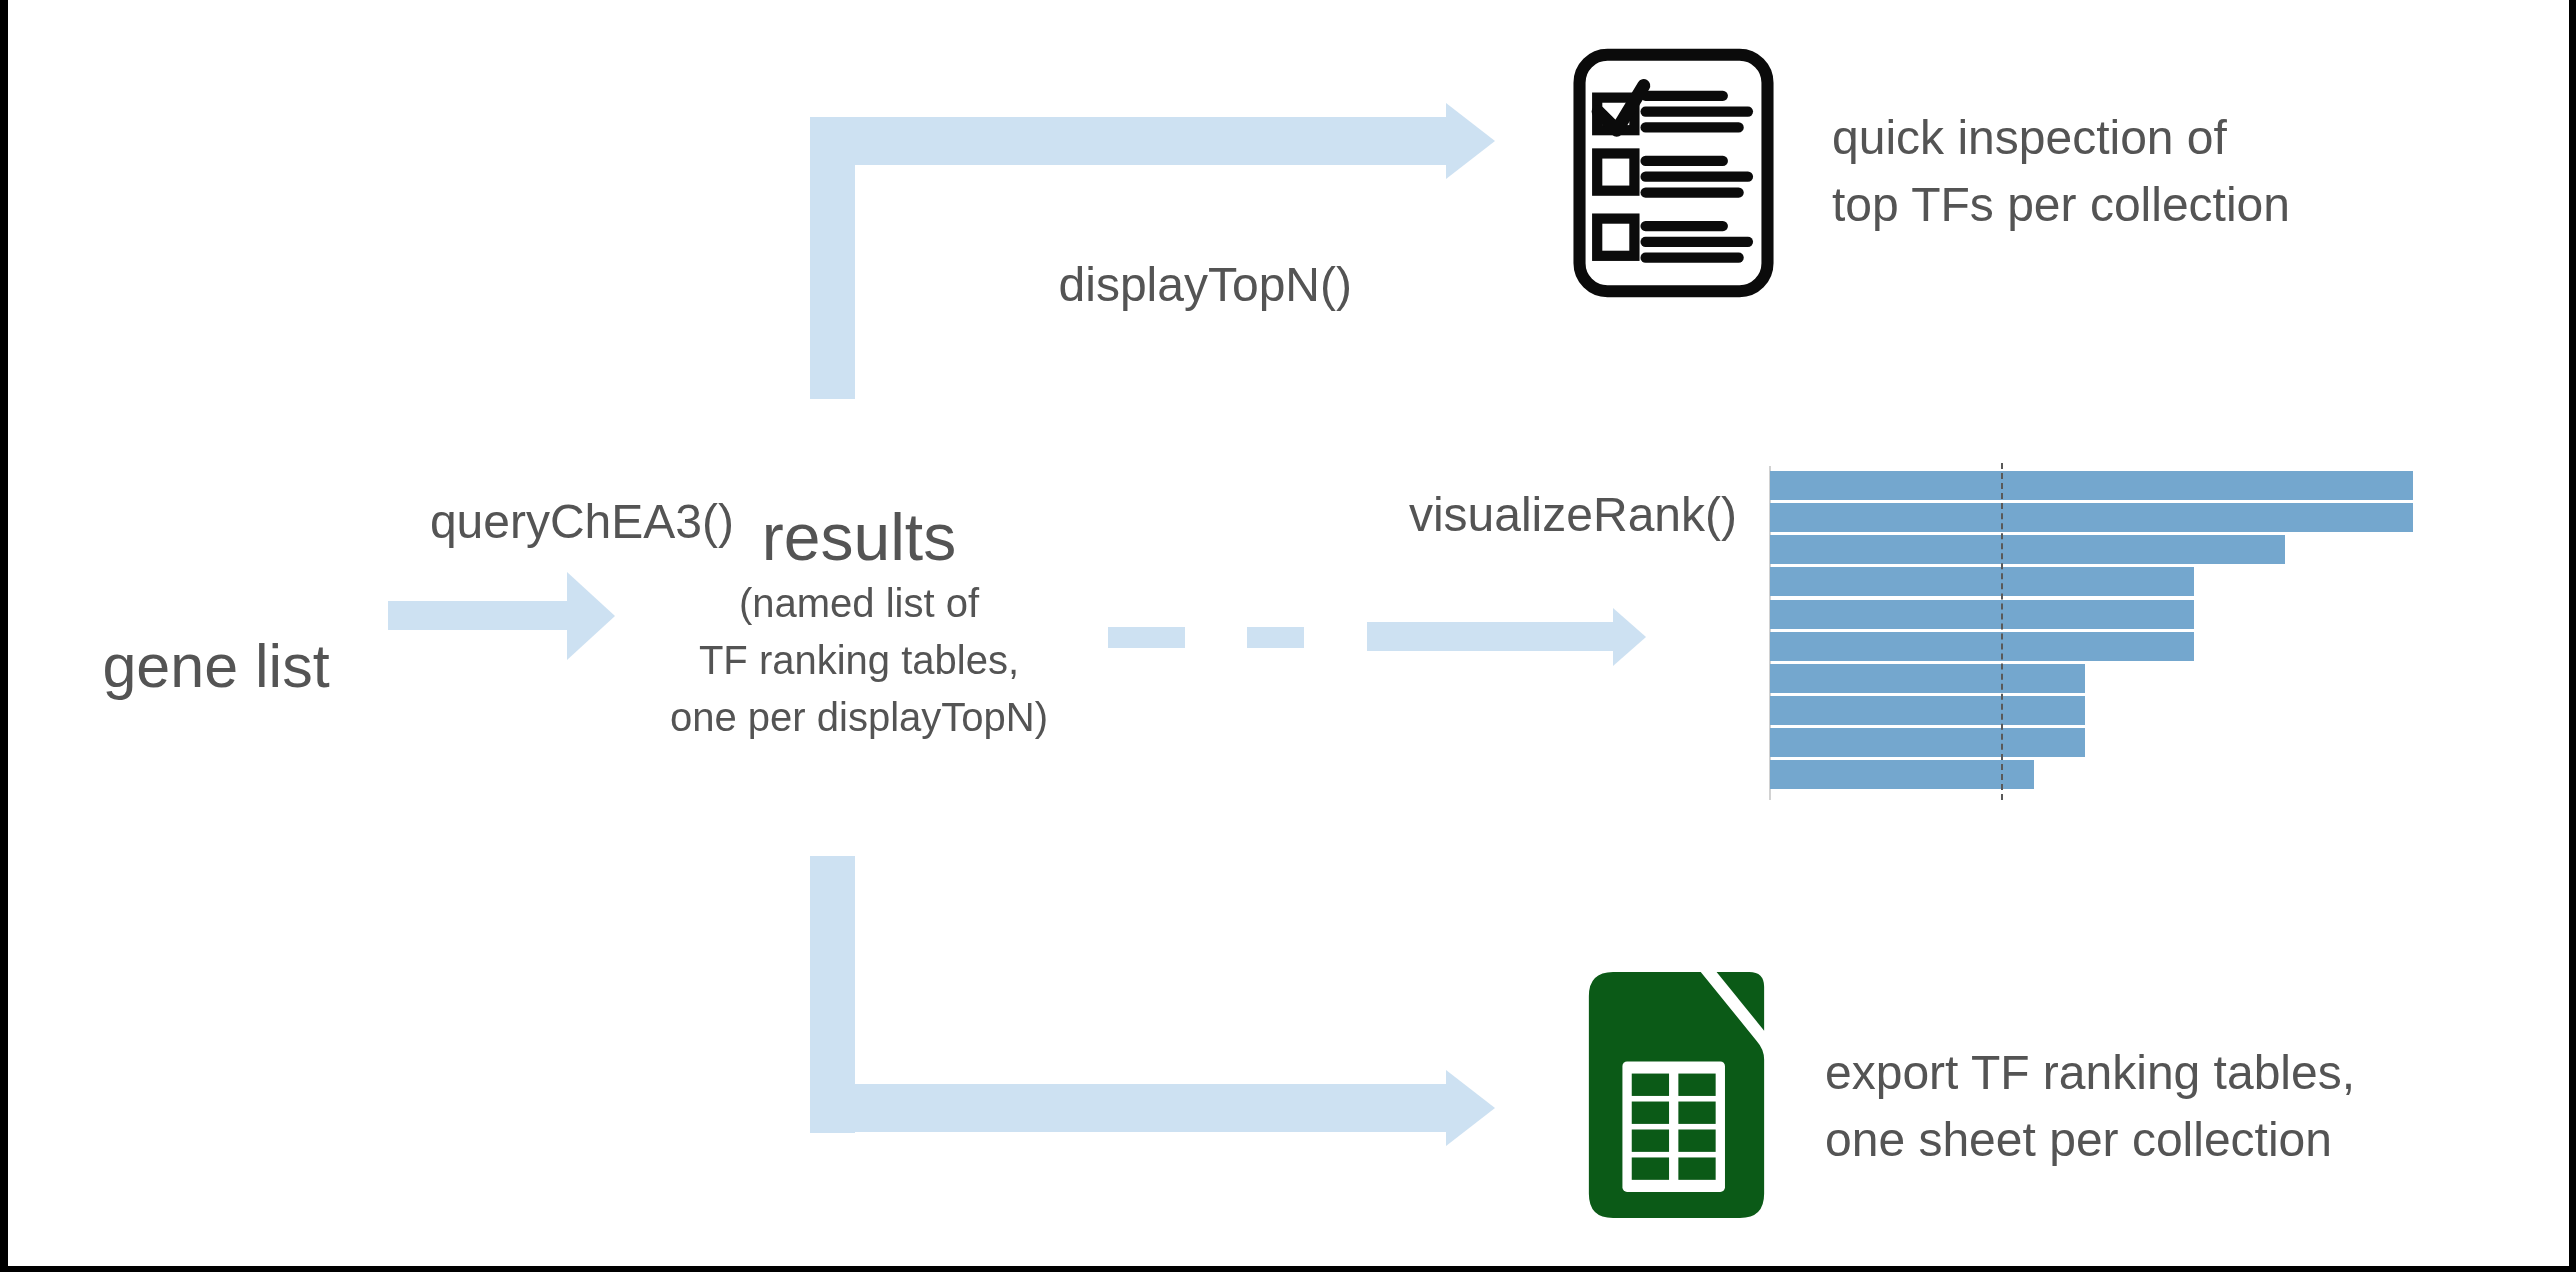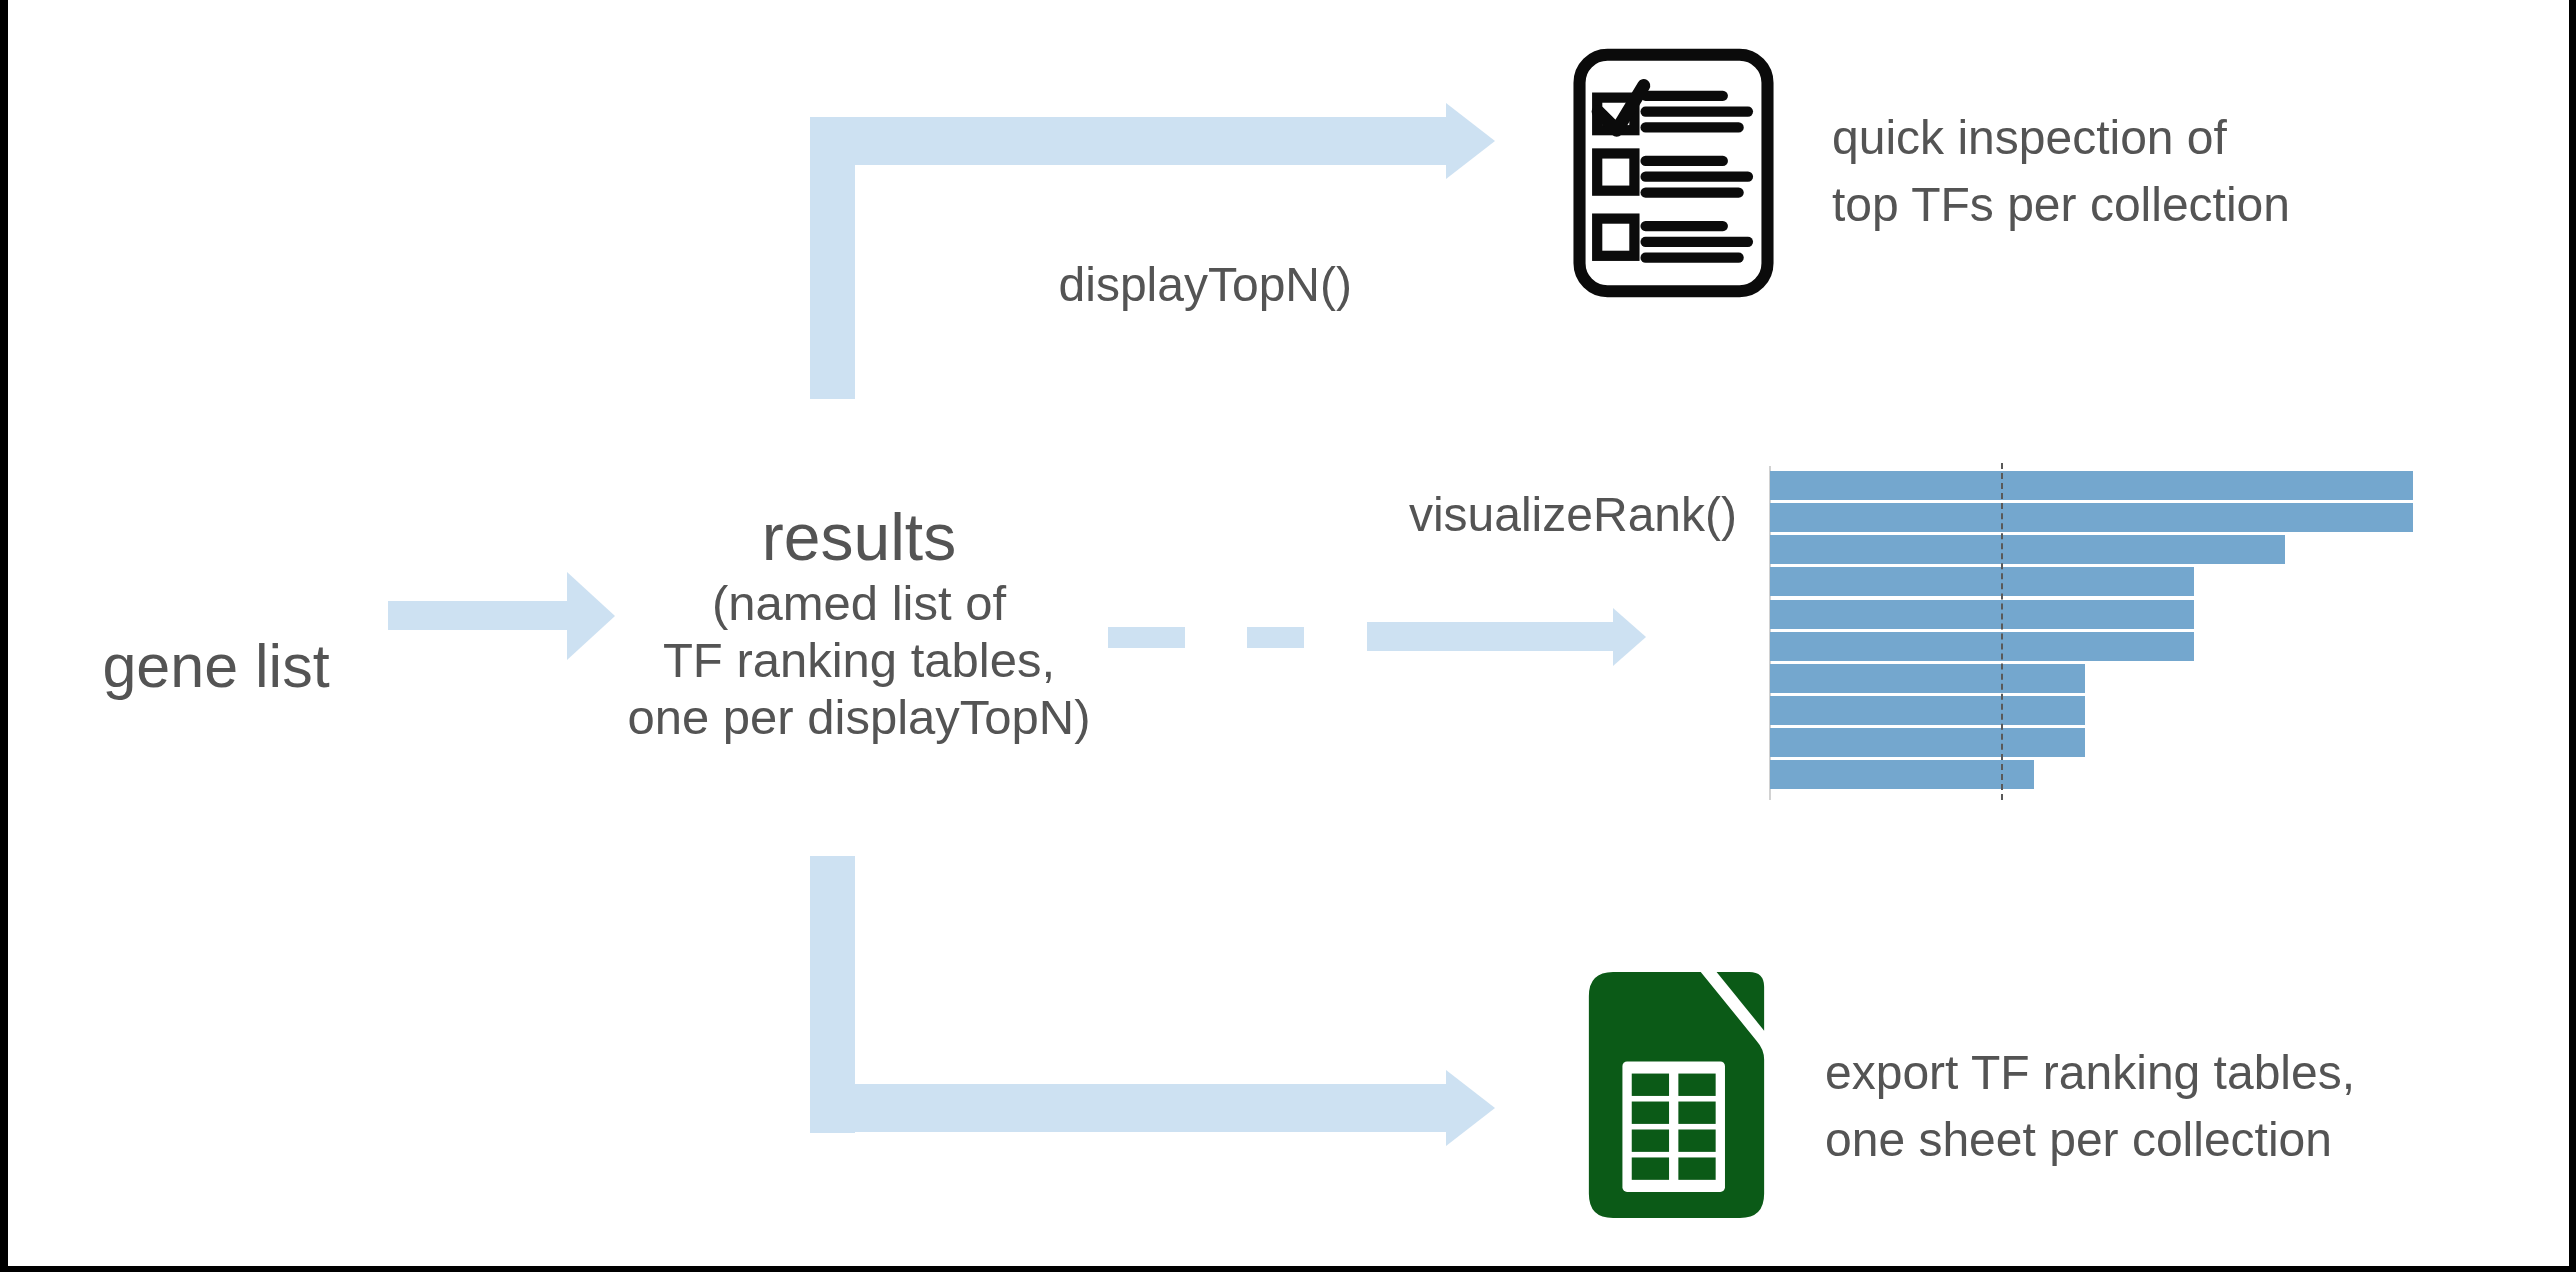--- a/index.html
+++ b/index.html
@@ -36,21 +36,21 @@
     border-top: 29px solid transparent;
     border-bottom: 29px solid transparent;
     border-left: 33px solid #CDE1F2;
   }
 
   
   .txt { position: absolute; white-space: nowrap; }
   .big        { font-size: 61px; line-height: 61px; text-align: center; }
   .fn         { font-size: 48px; line-height: 48px; text-align: right; width: 466px; }
   .results-title { font-size: 66px; line-height: 59px; text-align: center; width: 466px; }
-  .results-sub   { font-size: 49px; line-height: 57px; text-align: center; width: 466px; white-space: nowrap; }
+  .results-sub   { font-size: 40px; line-height: 57px; text-align: center; width: 466px; white-space: nowrap; }
   .caption    { font-size: 48px; line-height: 67px; text-align: left; }
 
   
   .chart-bars { position: absolute; left: 1770px; top: 471px; width: 643px; height: 322px; }
   .bar { position: absolute; left: 0; height: 29px; }
   .axisline { position: absolute; left: 1769px; top: 466px; width: 1.9px; height: 334px; background: #d2d2d2; }
   .refline  { position: absolute; left: 2001px; top: 463px; width: 0; height: 337px; }
 </style>
 </head>
 <body>
@@ -60,20 +60,21 @@
   <div class="edge edge-left"></div>
   <div class="edge edge-right"></div>
   <div class="edge edge-bottom"></div>
 
   <div class="txt big" style="left:76px; top:596px; width:280px;margin-top:40px;">gene list</div>
 
   <div>
     <div class="arect" style="left:388px; top:601px; width:179px; height:29px;"></div>
     <div class="ahead ahead-mid" style="left:567px; top:572px;"></div>
   </div>
+  <div class="txt fn" style="left:268px; top:498px;">queryChEA3()</div>
 
   <div>
     <div class="txt results-title" style="left:626px; top:508px;">results</div>
     <div class="txt results-sub" style="left:626px; top:575px;">
       <div>(named list of</div>
       <div>TF ranking tables,</div>
       <div>one per displayTopN)</div>
     </div>
   </div>
 

